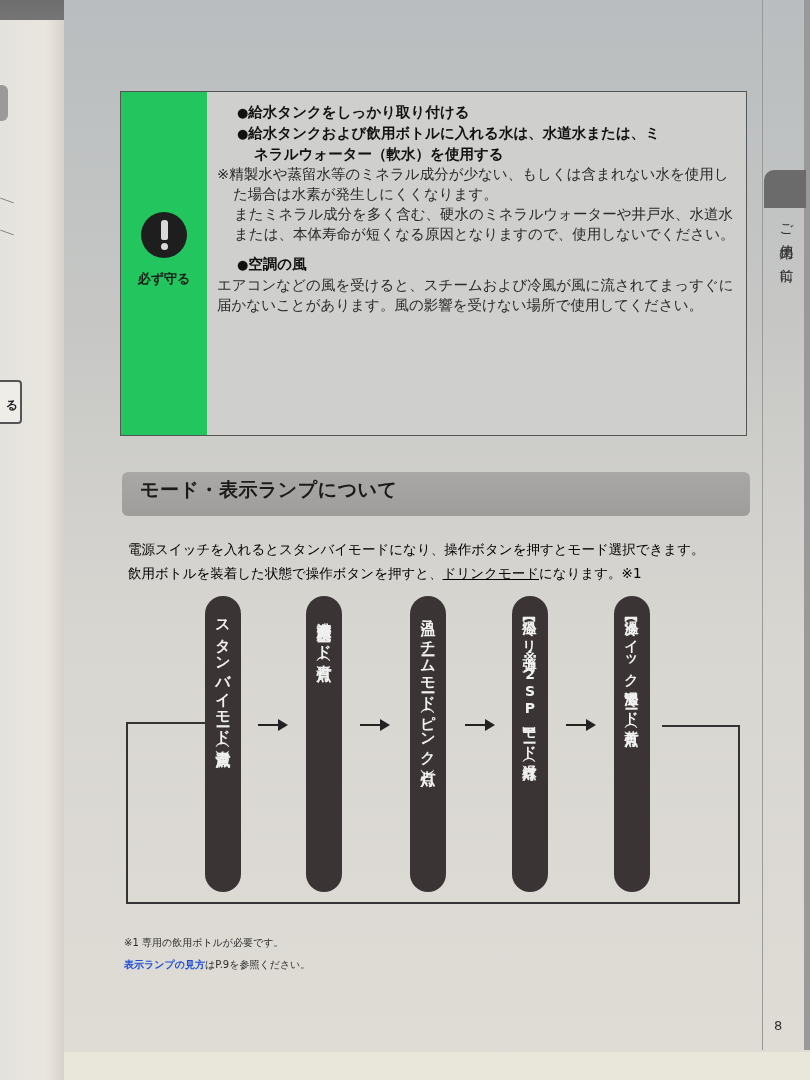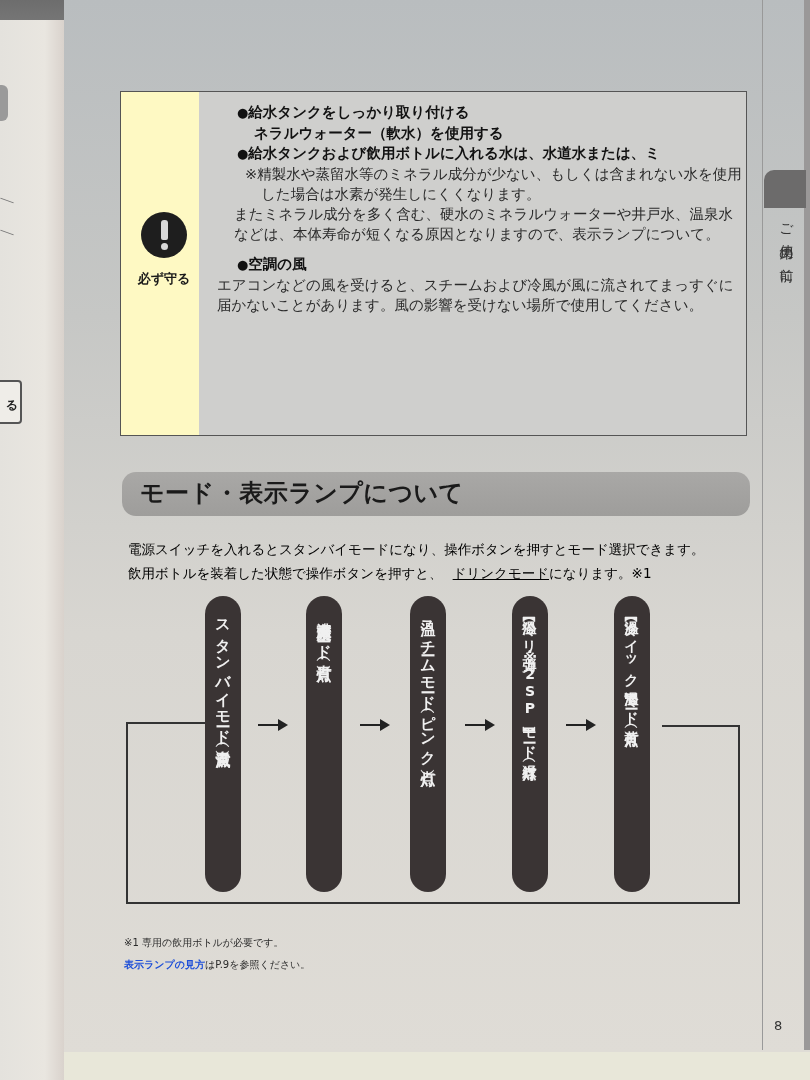--- a/index.html
+++ b/index.html
@@ -43,22 +43,22 @@
     .right-edge {
       position: absolute; right: 0; top: 0; width: 6px; height: 1050px; background: #9a9898;
     }
 
     
     .caution {
       position: absolute; left: 120px; top: 91px; width: 627px; height: 345px;
       border: 1.5px solid #555; background: #cfcfcd;
     }
     .caution-side {
-      position: absolute; left: 0; top: 0; width: 78px; height: 100%;
-      background: #fef9c3;
+      position: absolute; left: 0; top: 0; width: 86px; height: 100%;
+      background: #22c55e;
     }
     .caution-icon-wrap {
       position: absolute; left: 20px; top: 120px; width: 46px; height: 46px;
       border-radius: 50%; background: #1e1e1e;
       display: flex; align-items: center; justify-content: center;
     }
     .caution-icon-wrap .bar {
       position: absolute; left: 20px; top: 8px; width: 7px; height: 20px;
       background: #d8d8d8; border-radius: 3px 3px 2px 2px;
     }
@@ -71,36 +71,36 @@
       font-size: 13px; font-weight: bold; color: #1a1a1a;
     }
     .caution-body {
       position: absolute; left: 96px; top: 10px; width: 525px;
       font-size: 14.5px; line-height: 20px; color: #2a2a2a;
     }
     .c-head { font-weight: bold; color: #111; font-size: 14.5px; margin-left: 20px; }
     .c-head .bul { font-size: 13px; }
     .c-para { margin-bottom: 4px; }
     .c-indent { padding-left: 17px; }
-    .c-note { text-indent: -16px; padding-left: 16px; margin-left: 28px; }
+    .c-note { text-indent: -16px; padding-left: 16px; }
     .c-sp { height: 6px; }
 
     
     .section-heading {
       position: absolute; left: 122px; top: 472px; width: 628px; height: 44px;
       background: linear-gradient(to bottom, #a9a8a6, #9e9d9b);
-      border-radius: 14px;
-      font-size: 24px; font-weight: bold; color: #1a1a1a;
+      border-radius: 6px;
+      font-size: 19px; font-weight: bold; color: #1a1a1a;
       padding: 5px 0 0 18px; letter-spacing: 0.5px;
     }
     .intro {
       position: absolute; left: 128px; top: 537px; width: 620px;
       font-size: 13.5px; line-height: 24px; color: #000000;
     }
-    .intro .u { text-decoration: underline; margin-left: 10px; }
+    .intro .u { text-decoration: underline; }
 
     
     .loop-line {
       position: absolute; border-color: #333; border-style: solid;
     }
     .pill {
       position: absolute; top: 596px; width: 36px; height: 296px;
       background: #3a3434; border-radius: 18px;
       color: #f0f0f0; font-size: 15px; font-weight: bold;
       writing-mode: vertical-rl; text-orientation: upright;
@@ -159,24 +159,24 @@
 <div class="caution">
   <div class="caution-side">
     <div class="caution-icon-wrap">
       <span class="bar"></span>
         <span class="dot"></span>
     </div>
     <div class="caution-label">必ず守る</div>
   </div>
   <div class="caution-body">
     <div class="c-head"><span class="bul">●</span><span>給水タンクをしっかり取り付ける</span></div>
+    <div class="c-head"><span class="bul">●</span><span>給水タンクおよび飲用ボトルに入れる水は、水道水または、ミ</span></div>
     <div class="c-head c-indent">ネラルウォーター（軟水）を使用する</div>
-    <div class="c-head"><span class="bul">●</span><span>給水タンクおよび飲用ボトルに入れる水は、水道水または、ミ</span></div>
     <div class="c-note">※精製水や蒸留水等のミネラル成分が少ない、もしくは含まれない水を使用した場合は水素が発生しにくくなります。</div>
-    <div class="c-indent c-para">またミネラル成分を多く含む、硬水のミネラルウォーターや井戸水、温泉水などは、本体寿命が短くなる原因となりますので、表示ランプについて。</div>
+    <div class="c-indent c-para">またミネラル成分を多く含む、硬水のミネラルウォーターや井戸水、水道水または、本体寿命が短くなる原因となりますので、使用しないでください。</div>
     <div class="c-sp"></div>
     <div class="c-head"><span class="bul">●</span><span>空調の風</span></div>
     <div class="c-para">エアコンなどの風を受けると、スチームおよび冷風が風に流されてまっすぐに届かないことがあります。風の影響を受けない場所で使用してください。</div>
   </div>
 </div>
 
 <div class="section-heading">モード・表示ランプについて</div>
 
 <div class="intro">
   <div>電源スイッチを入れるとスタンバイモードになり、操作ボタンを押すとモード選択できます。</div>

